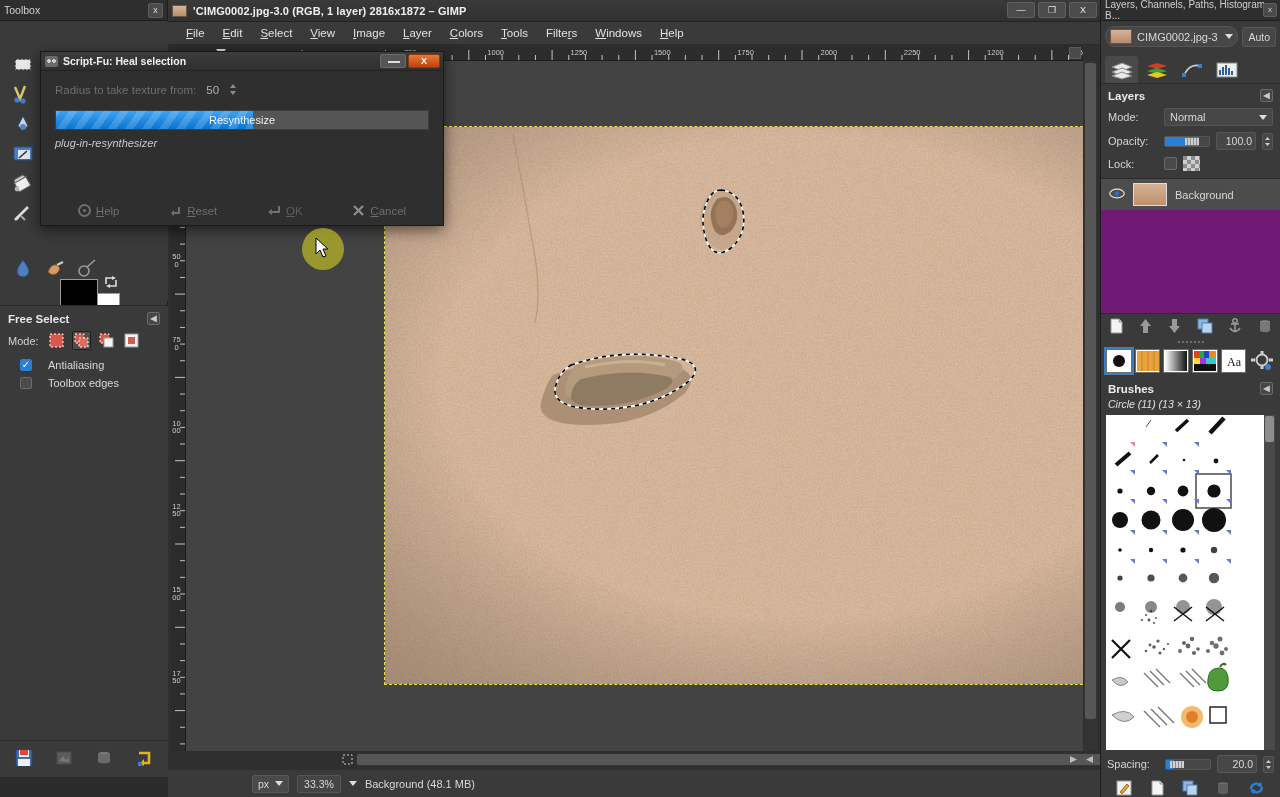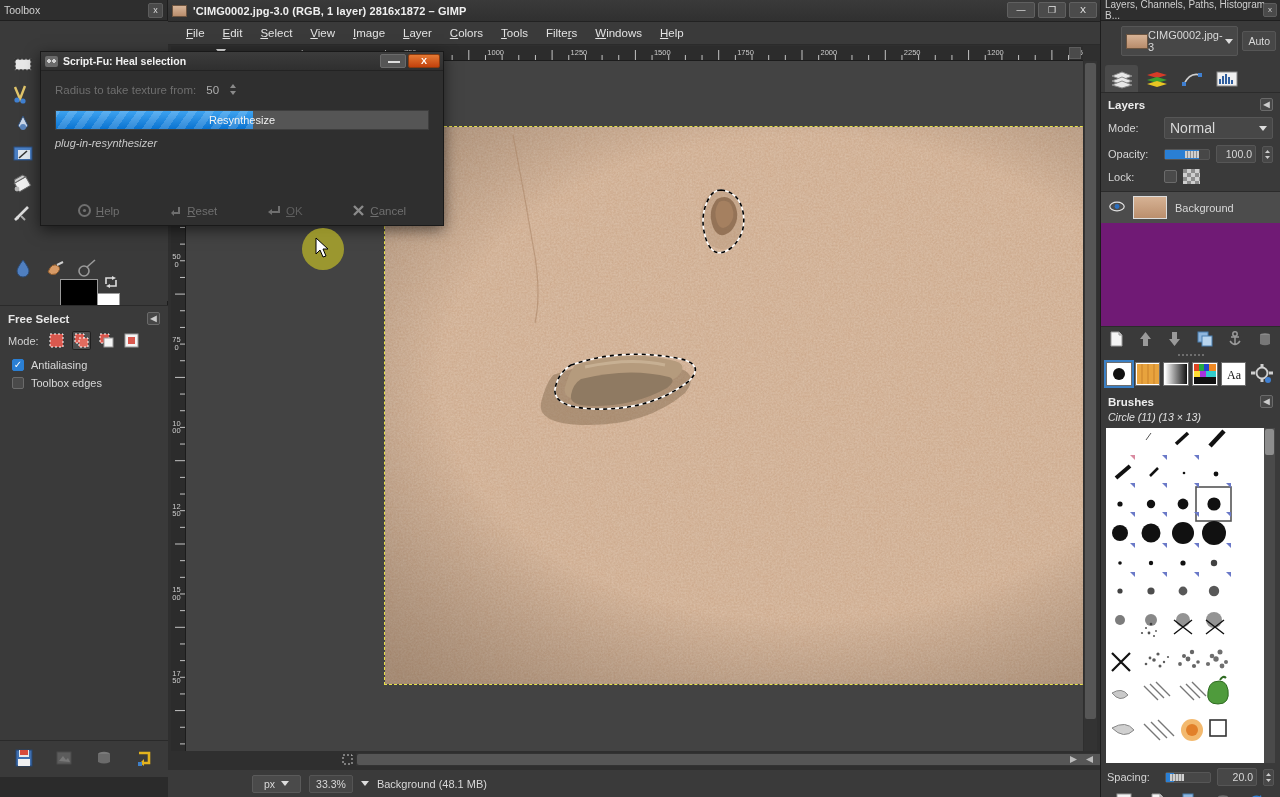--- a/index.html
+++ b/index.html
@@ -59,21 +59,21 @@
   }
   #fs-header .collapse{
     width:13px; height:13px; border:1px solid #6a6a6a; border-radius:2px;
     background:#474747; font-size:8px; line-height:11px; text-align:center; color:#ccc;
   }
   #fs-mode{ display:flex; align-items:center; gap:6px; padding:2px 8px 6px 8px; }
   #fs-mode .lbl{ color:#d2d2d2; font-size:11px; margin-right:2px; }
   .modebtn{ width:19px; height:19px; border-radius:2px; position:relative;
             display:flex; align-items:center; justify-content:center; }
   .modebtn.sel{ background:#4e4e4e; box-shadow:inset 0 0 0 1px #202020; }
-  .checkrow{ display:flex; align-items:center; gap:7px; padding:3px 12px; font-size:11px; }
+  .checkrow{ display:flex; align-items:center; gap:16px; padding:3px 20px; font-size:11px; }
   .cbox{ width:12px; height:12px; border-radius:2px; background:#4a4a4a;
          border:1px solid #6b6b6b; display:flex; align-items:center; justify-content:center; }
   .cbox.on{ background:#2a7fd4; border-color:#2a7fd4; }
   .cbox.on:after{ content:"✓"; color:#fff; font-size:10px; line-height:10px; }
 
   
   #tb-footer{ position:absolute; left:0; bottom:0; width:168px; height:37px;
               background:#3a3a3a; border-top:1px solid #2a2a2a;
               display:flex; align-items:center; justify-content:center; gap:22px; }
 
@@ -119,52 +119,52 @@
   
   #vscroll{ position:absolute; right:3px; top:61px; width:13px; height:690px; background:#333; }
   #vscroll .thumb{ position:absolute; left:1px; top:2px; width:11px; height:656px;
                    background:#565656; border-radius:2px; }
   #hscroll{ position:absolute; left:188px; top:753px; width:864px; height:13px; background:#333; }
   #hscroll .thumb{ position:absolute; left:1px; top:1px; width:855px; height:11px;
                    background:#565656; border-radius:2px; }
   #statusbar{ position:absolute; left:0; top:770px; width:932px; height:27px;
               background:#3a3a3a; display:flex; align-items:center; gap:8px; padding-left:84px; }
   .unitbox{ background:#4a4a4a; border:1px solid #5a5a5a; border-radius:2px;
-            padding:2px 11px; display:flex; align-items:center; gap:6px; font-size:10.5px; }
+            padding:2px 5px; display:flex; align-items:center; gap:6px; font-size:10.5px; }
   .zoombox{ background:#454545; border:1px solid #555; border-radius:2px; padding:2px 6px; font-size:10.5px; }
   .caret{ width:0;height:0;border-left:4px solid transparent;border-right:4px solid transparent;
           border-top:5px solid #ddd; }
 
   
   #dock{ position:absolute; left:1100px; top:0; width:180px; height:797px;
          background:#3a3a3a; border-left:1px solid #1d1d1d; }
   #dock-title{ height:21px; background:#2e2e2e; display:flex; align-items:center;
                padding:0 4px; font-size:10px; color:#d0d0d0; position:relative;
                border-bottom:1px solid #1f1f1f; }
   #dock-title .d-close{ position:absolute; right:3px; top:3px; width:14px;height:14px;
      background:#4a4a4a;border:1px solid #5d5d5d;border-radius:2px;font-size:8px;line-height:12px;text-align:center;}
   #imgsel{ display:flex; align-items:center; gap:4px; padding:5px 4px; }
-  #imgsel .combo{ flex:1; display:flex; align-items:center; background:#474747;
-     border:1px solid #565656; border-radius:2px; padding:2px 4px;margin-left:16px; }
+  #imgsel .combo{ flex:1; display:flex; align-items:center; gap:5px; background:#474747;
+     border:1px solid #565656; border-radius:10px; padding:2px 4px; }
   #imgsel .thumb{ width:22px;height:15px;background:linear-gradient(#d7b396,#b88c6b);border:1px solid #6b5440; }
   #imgsel .autob{ background:#474747;border:1px solid #565656;border-radius:2px;padding:3px 5px;font-size:10.5px; }
 
   #docktabs{ display:flex; gap:2px; padding:4px 4px 0 4px; border-bottom:1px solid #2b2b2b; }
   .dtab{ width:33px; height:27px; border-radius:3px 3px 0 0;
          display:flex;align-items:center;justify-content:center; }
   .dtab.sel{ background:#4a4a4a; }
 
   .secthead{ display:flex;align-items:center;justify-content:space-between;
              padding:5px 7px 3px 7px; font-weight:bold; font-size:11.5px; color:#ececec; }
   .secthead .collapse{ width:13px;height:13px;border:1px solid #6a6a6a;border-radius:2px;
       background:#474747;font-size:8px;line-height:11px;text-align:center;color:#ccc; }
   .row{ display:flex; align-items:center; gap:6px; padding:3px 7px; font-size:11px; }
   .row .lab{ width:50px; color:#d5d5d5; }
   .combo2{ flex:1; display:flex;align-items:center;justify-content:space-between;
-           background:#474747;border:1px solid #565656;border-radius:2px;padding:2px 5px;font-size:14px; }
+           background:#474747;border:1px solid #565656;border-radius:2px;padding:2px 5px;font-size:11px; }
   .slider{ flex:1; height:11px; background:#474747; border:1px solid #565656; border-radius:2px; position:relative; }
   .slider .fill{ position:absolute;left:0;top:0;bottom:0;background:#2a7fd4; }
   .slider .grip{ position:absolute; top:1px; width:14px; height:7px;
      background:repeating-linear-gradient(90deg,#cfcfcf 0 2px,#8d8d8d 2px 3px); }
   .numbox{ width:40px; background:#474747;border:1px solid #565656;border-radius:2px;
            padding:2px 3px; font-size:10.5px; text-align:right; }
   .spin{ width:11px;height:17px;background:#474747;border:1px solid #565656;border-radius:2px;
          display:flex;flex-direction:column;align-items:center;justify-content:center;}
 
   #layerlist{ margin:4px 0 0 0; height:135px; background:#701a75; border-top:1px solid #2b2b2b; }

